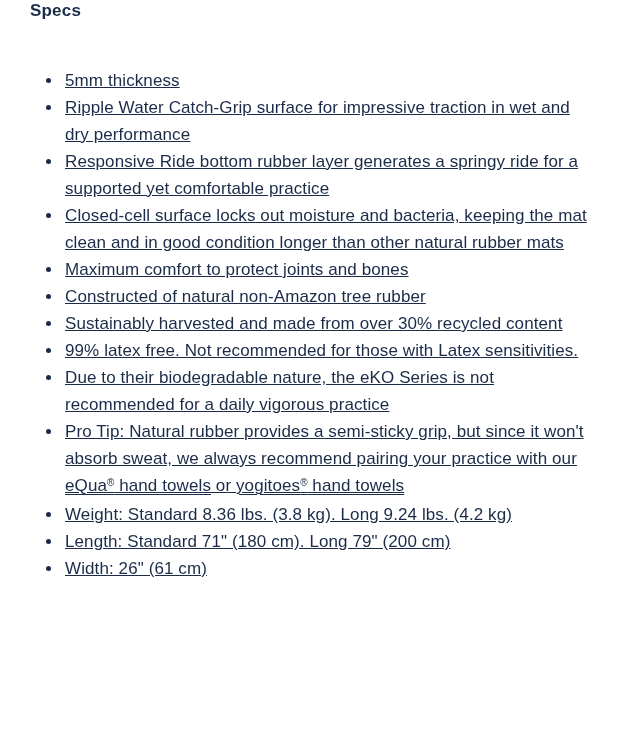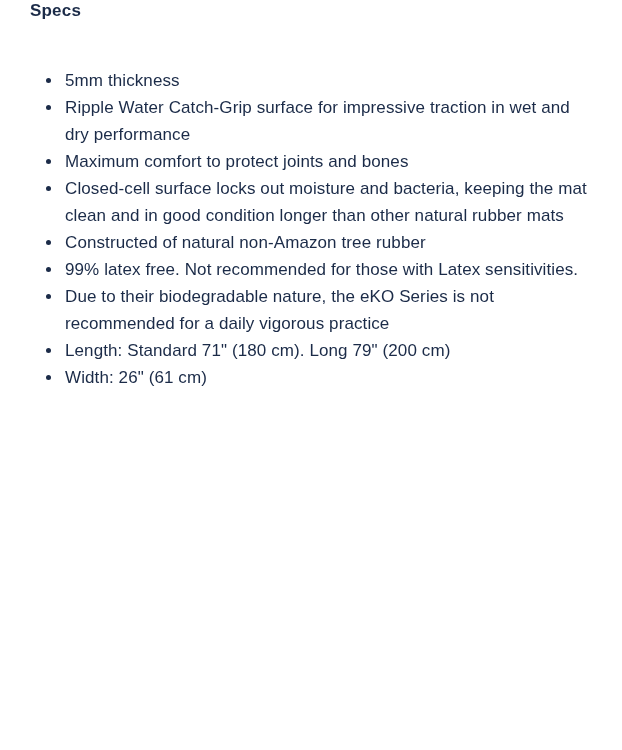--- a/index.html
+++ b/index.html
@@ -31,20 +31,21 @@
     list-style: none;
   }
   .spec-item {
     position: relative;
     padding-left: 20px;
     max-width: 575px;
     font-size: 17px;
     line-height: 27px;
     white-space: pre-line;
     letter-spacing: 0.1px;
+    text-decoration: underline;
   }
   .spec-item::before {
     content: "";
     position: absolute;
     left: 1px;
     top: 11px;
     width: 5px;
     height: 5px;
     border-radius: 50%;
     background: currentColor;
@@ -94,26 +95,33 @@
 </style>
 </head>
 <body>
 
 <div class="page" style="--text: #1b2b48; --bg: #ffffff; --footer: #000000; --bubble: #ffffff; --bubble-accent: #d6d6d2;">
   <h2 class="heading">Specs</h2>
   <ul class="specs-list">
       <li class="spec-item"><span>5mm thickness</span></li>
       <li class="spec-item"><span>Ripple Water Catch-Grip surface for impressive traction in wet and
 dry performance</span></li>
-      <li class="spec-item"><span>Maximum comfort to protect joints and bones</span></li>
+      <li class="spec-item"><span>Responsive Ride bottom rubber layer generates a springy ride for a
+supported yet comfortable practice</span></li>
       <li class="spec-item"><span>Closed-cell surface locks out moisture and bacteria, keeping the mat
 clean and in good condition longer than other natural rubber mats</span></li>
+      <li class="spec-item"><span>Maximum comfort to protect joints and bones</span></li>
       <li class="spec-item"><span>Constructed of natural non-Amazon tree rubber</span></li>
+      <li class="spec-item"><span>Sustainably harvested and made from over 30% recycled content</span></li>
       <li class="spec-item"><span>99% latex free. Not recommended for those with Latex sensitivities.</span></li>
       <li class="spec-item"><span>Due to their biodegradable nature, the eKO Series is not
 recommended for a daily vigorous practice</span></li>
+      <li class="spec-item"><span>Pro Tip: Natural rubber provides a semi-sticky grip, but since it won't
+absorb sweat, we always recommend pairing your practice with our
+</span><a href="#" class="inline-link">eQua<span class="reg">®</span> hand towels</a><span> or </span><a href="#" class="inline-link">yogitoes<span class="reg">®</span> hand towels</a></li>
+      <li class="spec-item"><span>Weight: Standard 8.36 lbs. (3.8 kg). Long 9.24 lbs. (4.2 kg)</span></li>
       <li class="spec-item"><span>Length: Standard 71" (180 cm). Long 79" (200 cm)</span></li>
       <li class="spec-item"><span>Width: 26" (61 cm)</span></li>
     </ul>
   <div class="footer-bar"></div>
   <button class="chat-bubble"></button>
   <div class="chat-bubble-arc"></div>
 </div>
 
 </body></html>

